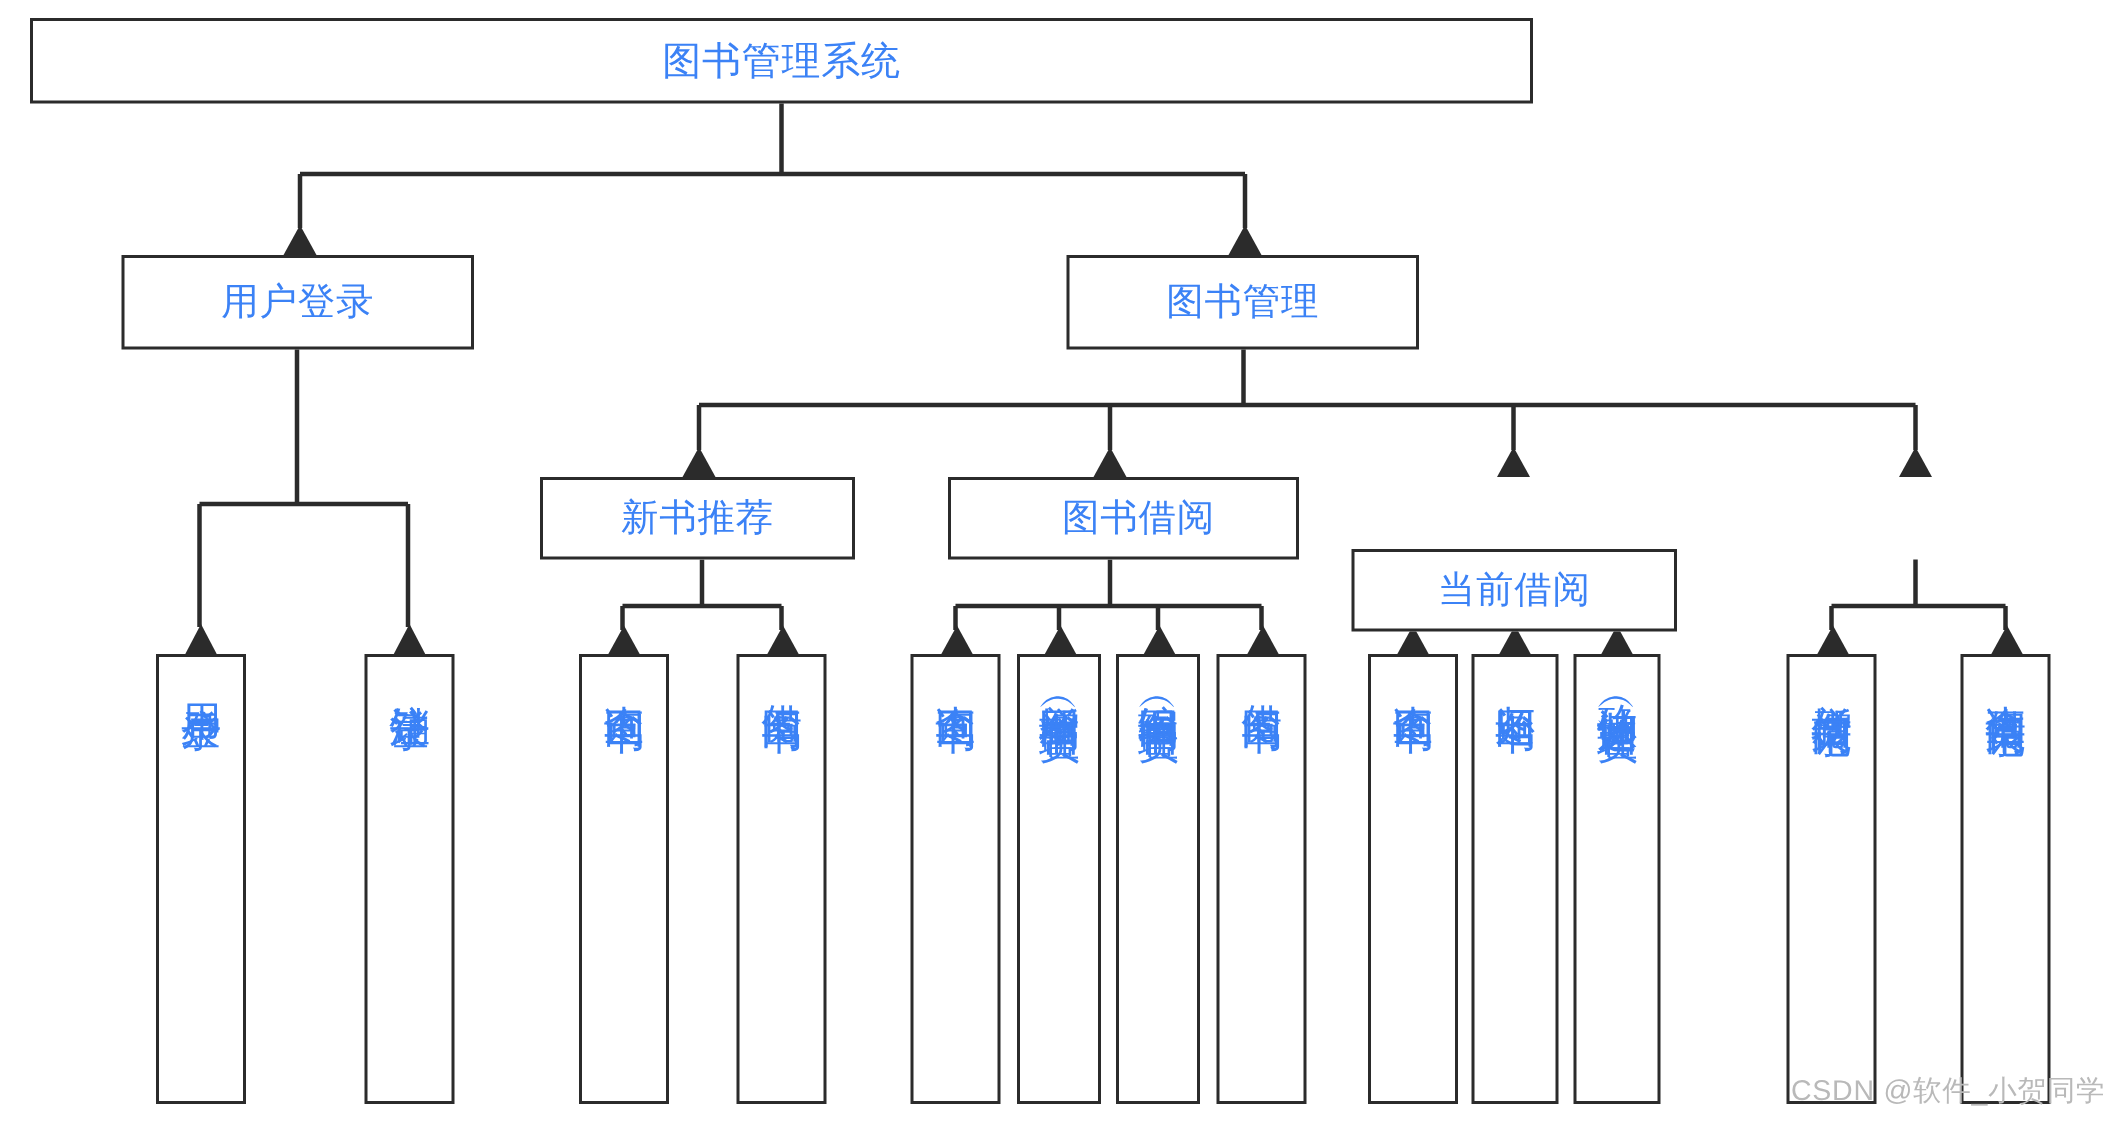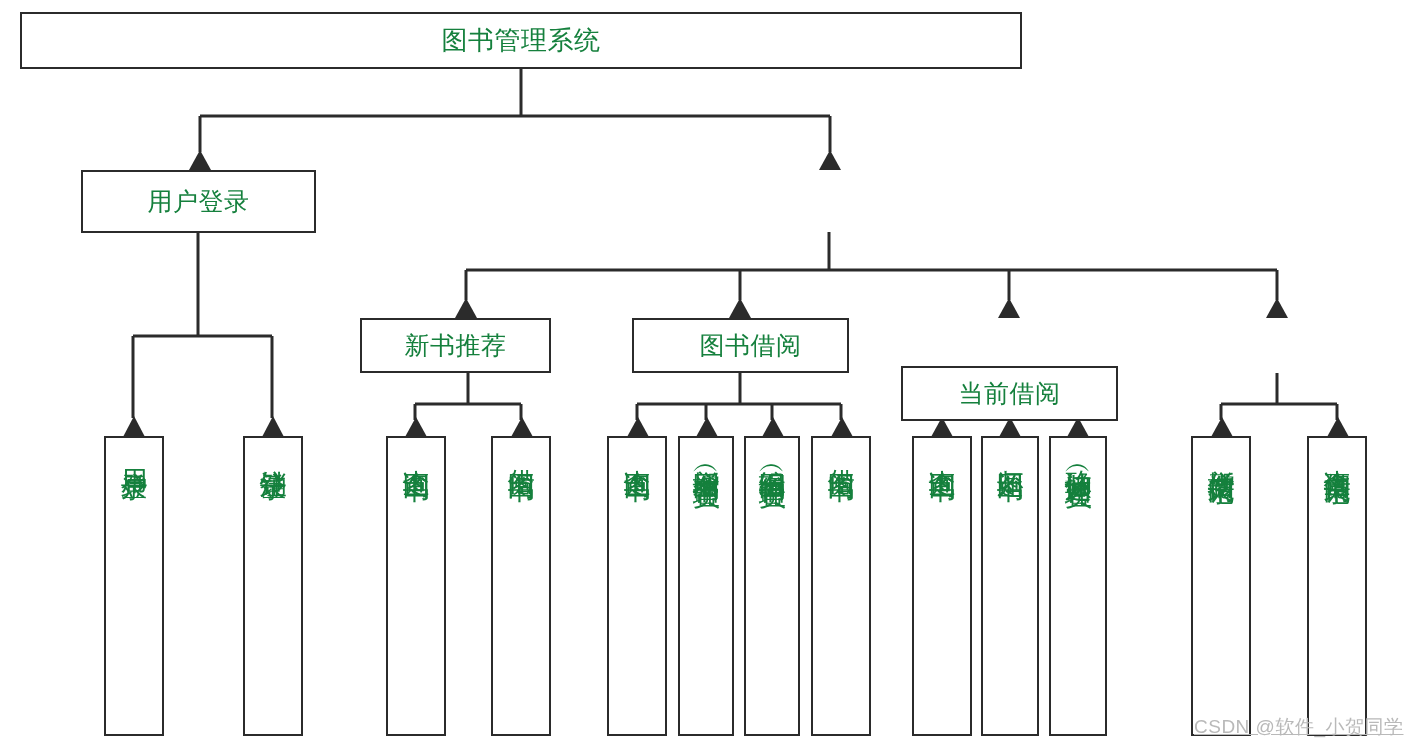--- a/index.html
+++ b/index.html
@@ -27,21 +27,21 @@
     pointer-events: none;
   }
   .node {
     position: absolute;
     box-sizing: border-box;
     background: #ffffff;
     border: 2.5px solid #2b2b2b;
     display: flex;
     align-items: center;
     justify-content: center;
-    color: #15803d;
+    color: #3b82f6;
   }
   .node .label {
     display: block;
     text-align: center;
     line-height: 1.18;
     letter-spacing: 0.5px;
   }
   
   .node.horiz .label {
     writing-mode: horizontal-tb;
@@ -159,26 +159,29 @@
   </svg>
 
   <div class="node horiz root" style="left:20px; top:12px; width:1002px; height:57px;">
     <span class="label">图书管理系统</span>
   </div>
 
   <div class="node horiz" style="left:81px; top:170px; width:235px; height:63px;">
     <span class="label">用户登录</span>
   </div>
 
-
-  <div class="node horiz" style="left:360px; top:318px; width:191px; height:55px;">
+  <div class="node horiz" style="left:711px; top:170px; width:235px; height:63px;">
+    <span class="label">图书管理</span>
+  </div>
+
+  <div class="node horiz" style="left:360px; top:318px; width:210px; height:55px;">
     <span class="label">新书推荐</span>
   </div>
 
-  <div class="node horiz" style="left:632px; top:318px; width:217px; height:55px;padding-left:20px;">
+  <div class="node horiz" style="left:632px; top:318px; width:234px; height:55px;padding-left:20px;">
     <span class="label">图书借阅</span>
   </div>
 
   <div class="node horiz" style="left:901px; top:318px; width:217px; height:55px;margin-top:48px;">
     <span class="label">当前借阅</span>
   </div>
 
 
   <div class="node vert" style="left:104px; top:436px; width:60px; height:300px;">
     <span class="label">用户登录</span>
@@ -225,15 +228,15 @@
   </div>
 
   <div class="node vert" style="left:1191px; top:436px; width:60px; height:300px;">
     <span class="label">新增借阅记录</span>
   </div>
 
   <div class="node vert" style="left:1307px; top:436px; width:60px; height:300px;">
     <span class="label">查询借阅记录</span>
   </div>
 
-  <div class="watermark" style="left:1194px; top:714px;text-decoration:underline;">CSDN @软件_小贺同学</div>
+  <div class="watermark" style="left:1194px; top:714px;">CSDN @软件_小贺同学</div>
 
 </div>
 
 </body></html>

